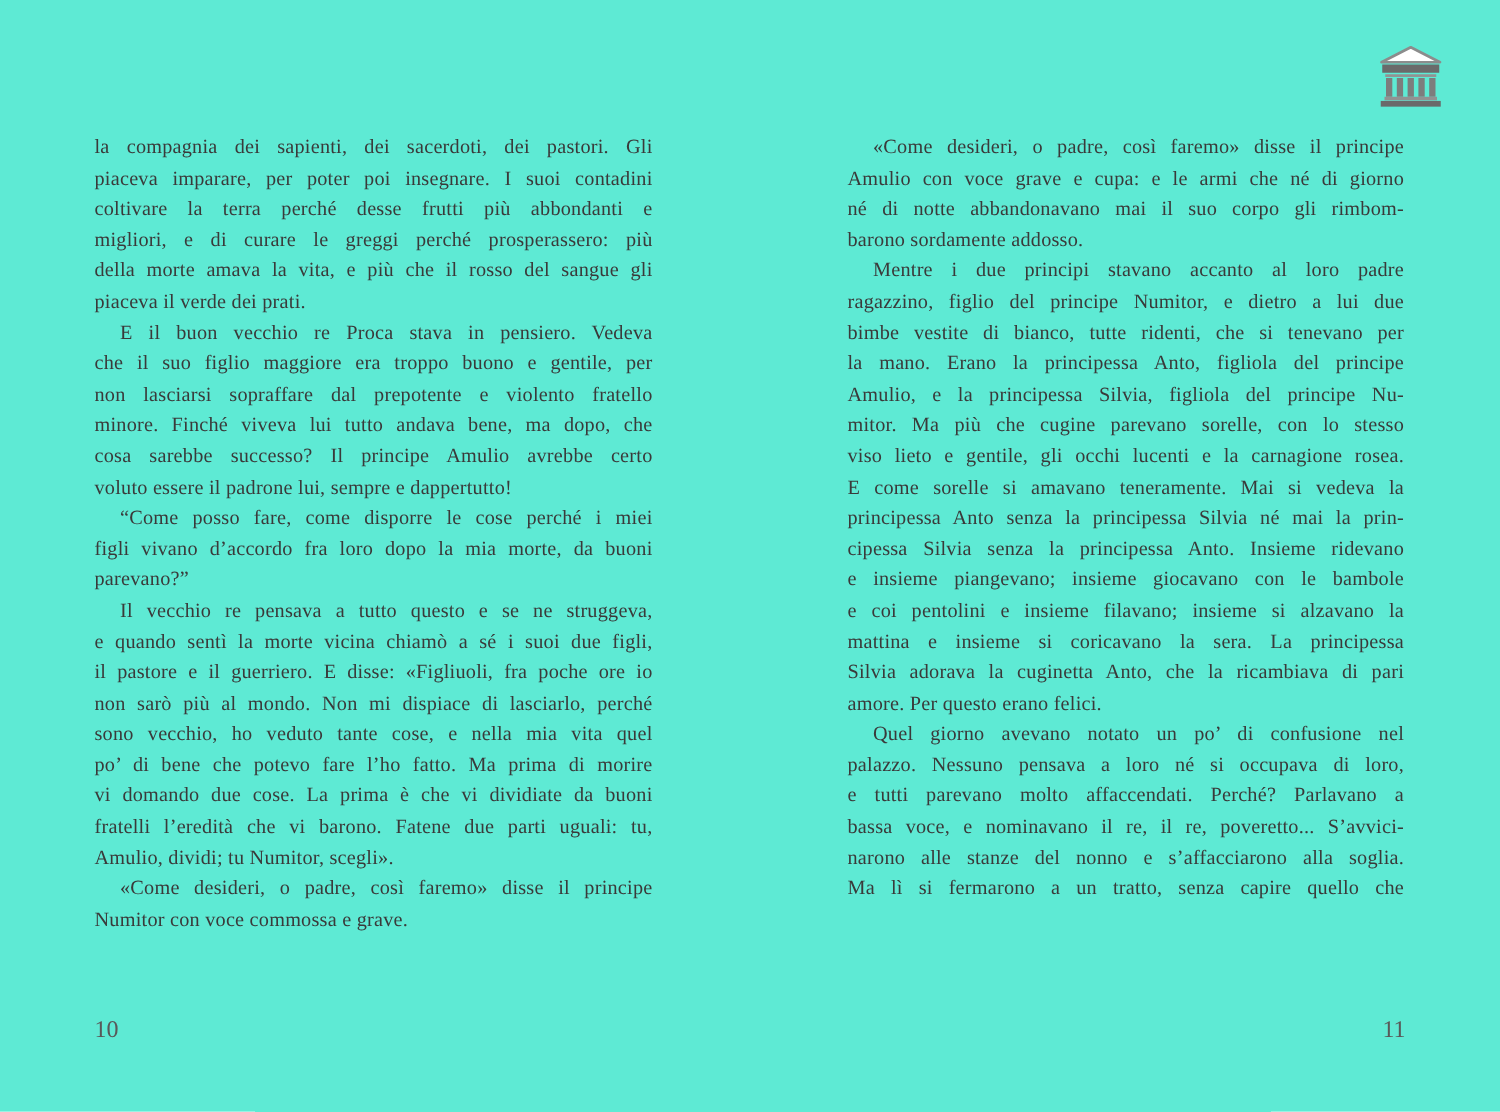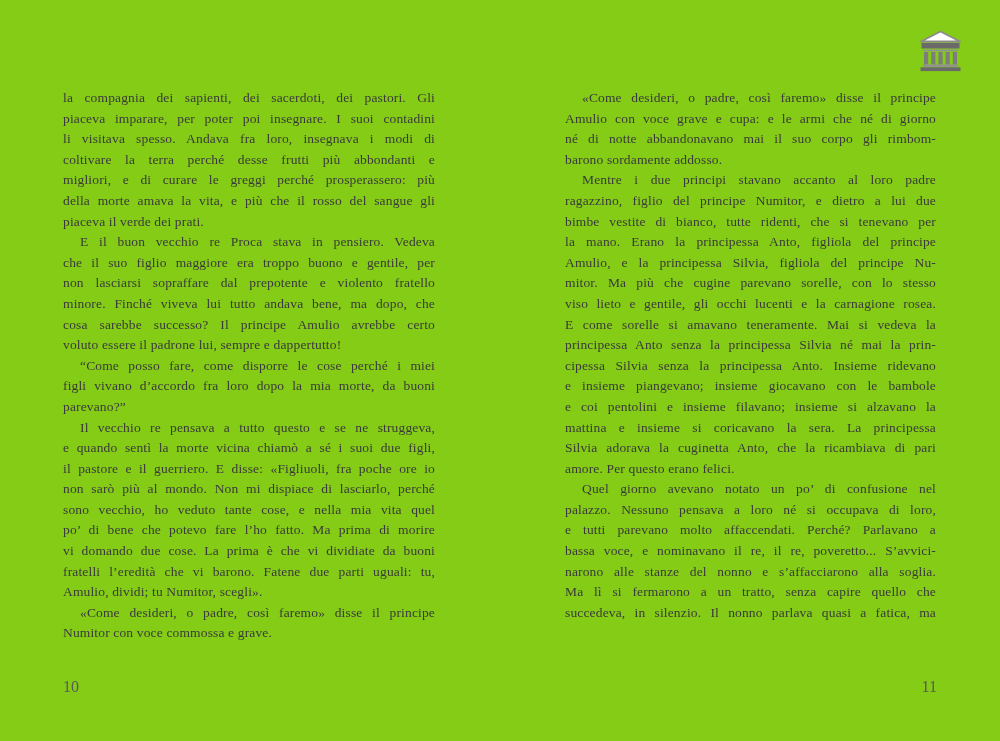--- a/index.html
+++ b/index.html
@@ -11,21 +11,21 @@
     width: 1000px;
     height: 741px;
     position: relative;
     overflow: hidden;
     font-family: "Liberation Serif", serif;
     color: #3a3a3a;
   }
   .book-spread {
     position: absolute;
     inset: 0;
-    background: #84cc16;
+    background: #5eead4;
   }
   .column {
     position: absolute;
     top: 88px;
   }
   #col-left  { left: 63px;  width: 372px; }
   #col-right { left: 565px; width: 371px; }
   .line {
     font-size: 13.5px;
     line-height: 20.6px;
@@ -71,21 +71,20 @@
       <rect x="27.6" y="24" width="4.2" height="12.5" fill="#7d7d7d"></rect>
       <rect x="34.8" y="24" width="4.2" height="12.5" fill="#7d7d7d"></rect>
       <rect x="5" y="36.5" width="35" height="2.4" fill="#929292"></rect>
       <rect x="2.5" y="39.3" width="40" height="3.8" fill="#6a6a6a"></rect>
     </svg>
   </span>
 
   <div class="column" id="col-left">
       <div class="line">la compagnia dei sapienti, dei sacerdoti, dei pastori. Gli</div>
       <div class="line">piaceva imparare, per poter poi insegnare. I suoi contadini</div>
-      <div class="line">li visitava spesso. Andava fra loro, insegnava i modi di</div>
       <div class="line">coltivare la terra perché desse frutti più abbondanti e</div>
       <div class="line">migliori, e di curare le greggi perché prosperassero: più</div>
       <div class="line">della morte amava la vita, e più che il rosso del sangue gli</div>
       <div class="line endline">piaceva il verde dei prati.</div>
       <div class="line indent">E il buon vecchio re Proca stava in pensiero. Vedeva</div>
       <div class="line">che il suo figlio maggiore era troppo buono e gentile, per</div>
       <div class="line">non lasciarsi sopraffare dal prepotente e violento fratello</div>
       <div class="line">minore. Finché viveva lui tutto andava bene, ma dopo, che</div>
       <div class="line">cosa sarebbe successo? Il principe Amulio avrebbe certo</div>
       <div class="line endline">voluto essere il padrone lui, sempre e dappertutto!</div>
@@ -123,19 +122,18 @@
       <div class="line">e coi pentolini e insieme filavano; insieme si alzavano la</div>
       <div class="line">mattina e insieme si coricavano la sera. La principessa</div>
       <div class="line">Silvia adorava la cuginetta Anto, che la ricambiava di pari</div>
       <div class="line endline">amore. Per questo erano felici.</div>
       <div class="line indent">Quel giorno avevano notato un po’ di confusione nel</div>
       <div class="line">palazzo. Nessuno pensava a loro né si occupava di loro,</div>
       <div class="line">e tutti parevano molto affaccendati. Perché? Parlavano a</div>
       <div class="line">bassa voce, e nominavano il re, il re, poveretto... S’avvici-</div>
       <div class="line">narono alle stanze del nonno e s’affacciarono alla soglia.</div>
       <div class="line">Ma lì si fermarono a un tratto, senza capire quello che</div>
-      <div class="line">succedeva, in silenzio. Il nonno parlava quasi a fatica, ma</div>
     </div>
 
   <div class="pagenum" id="pagenum-left">10</div>
   <div class="pagenum" id="pagenum-right">11</div>
 
 </div>
 
 </body></html>

